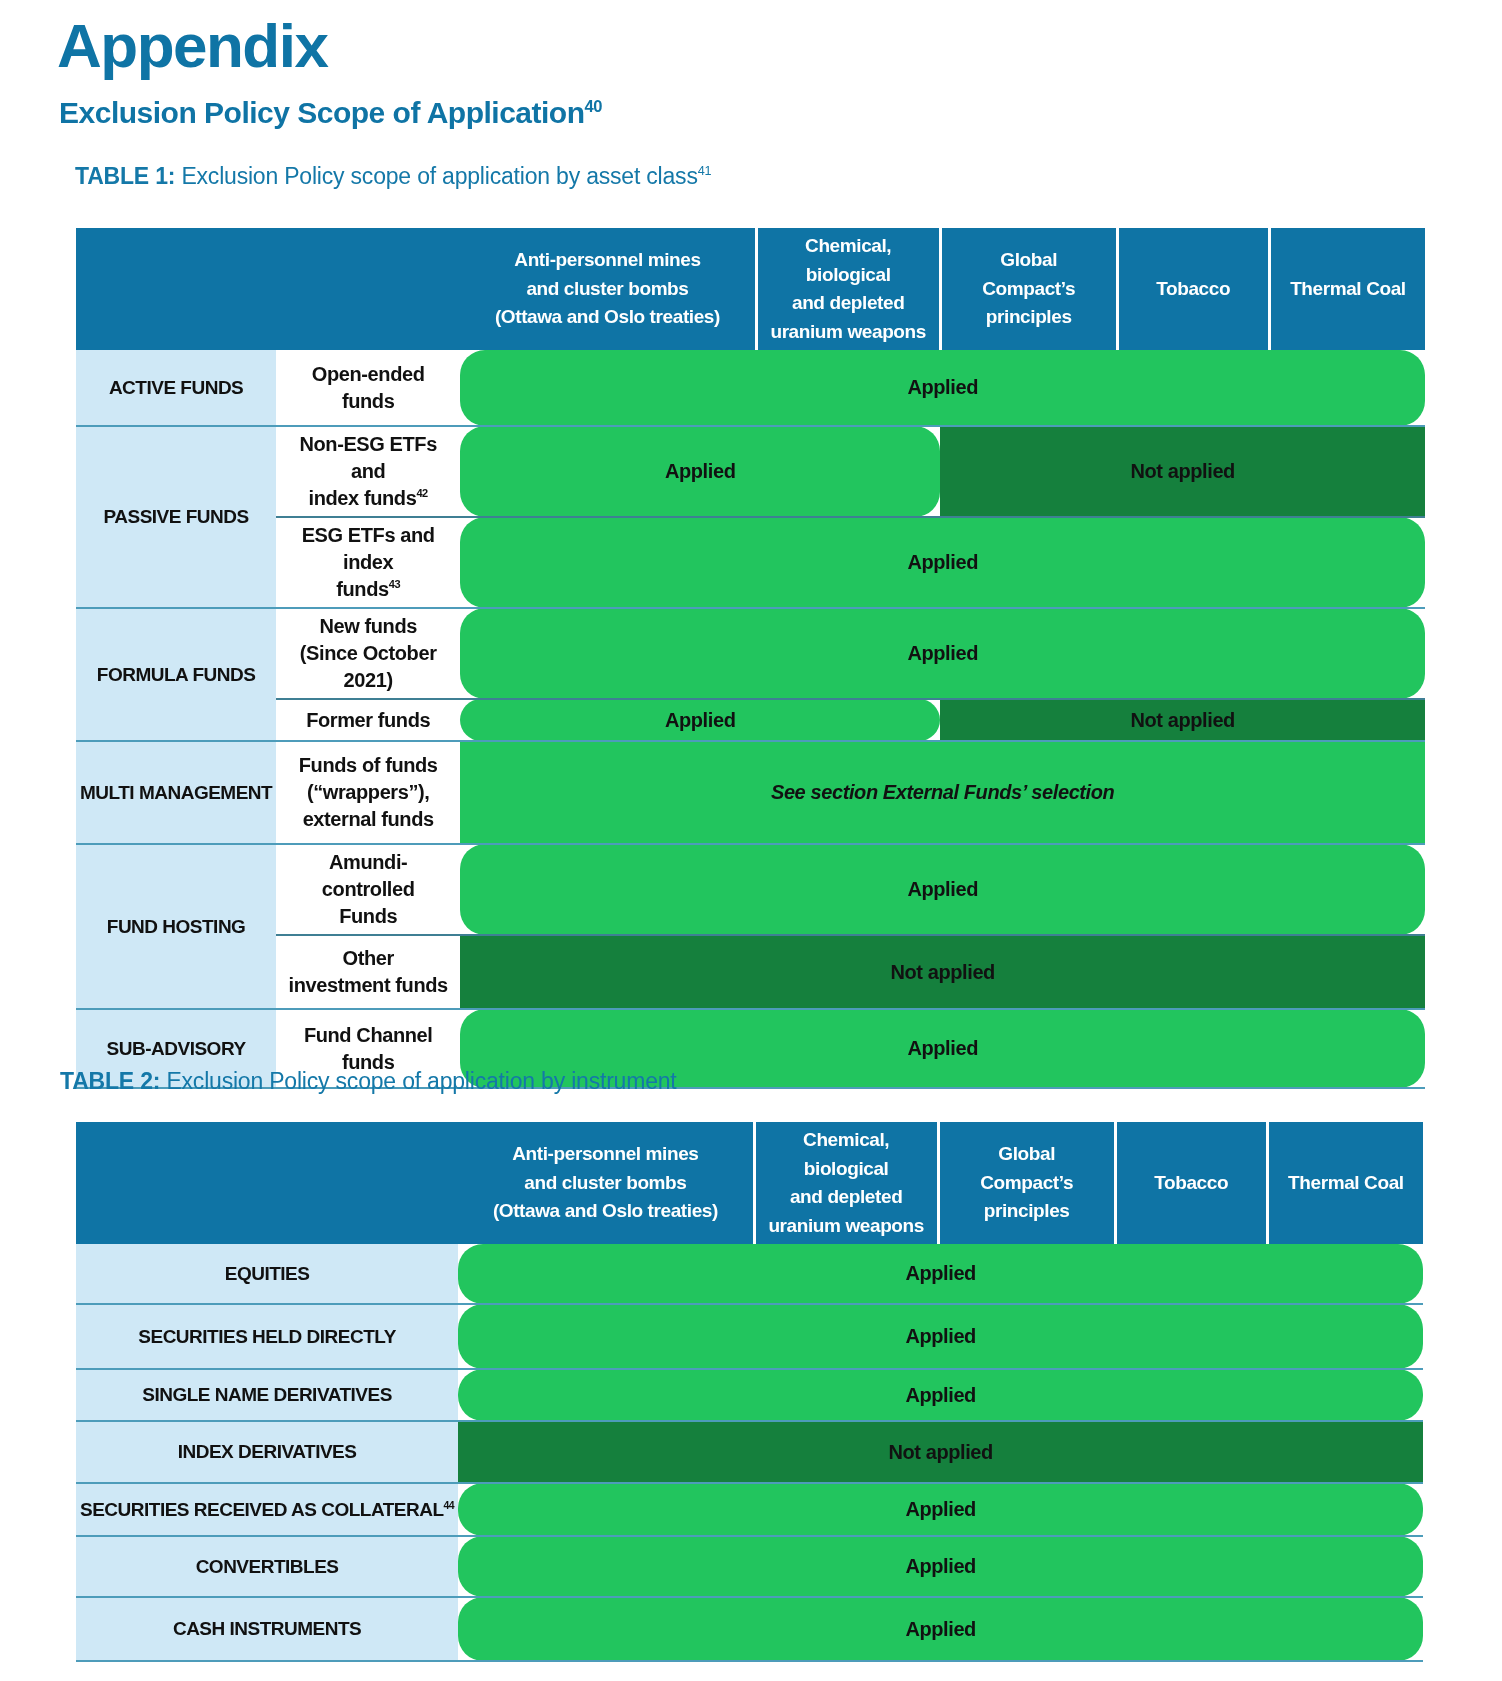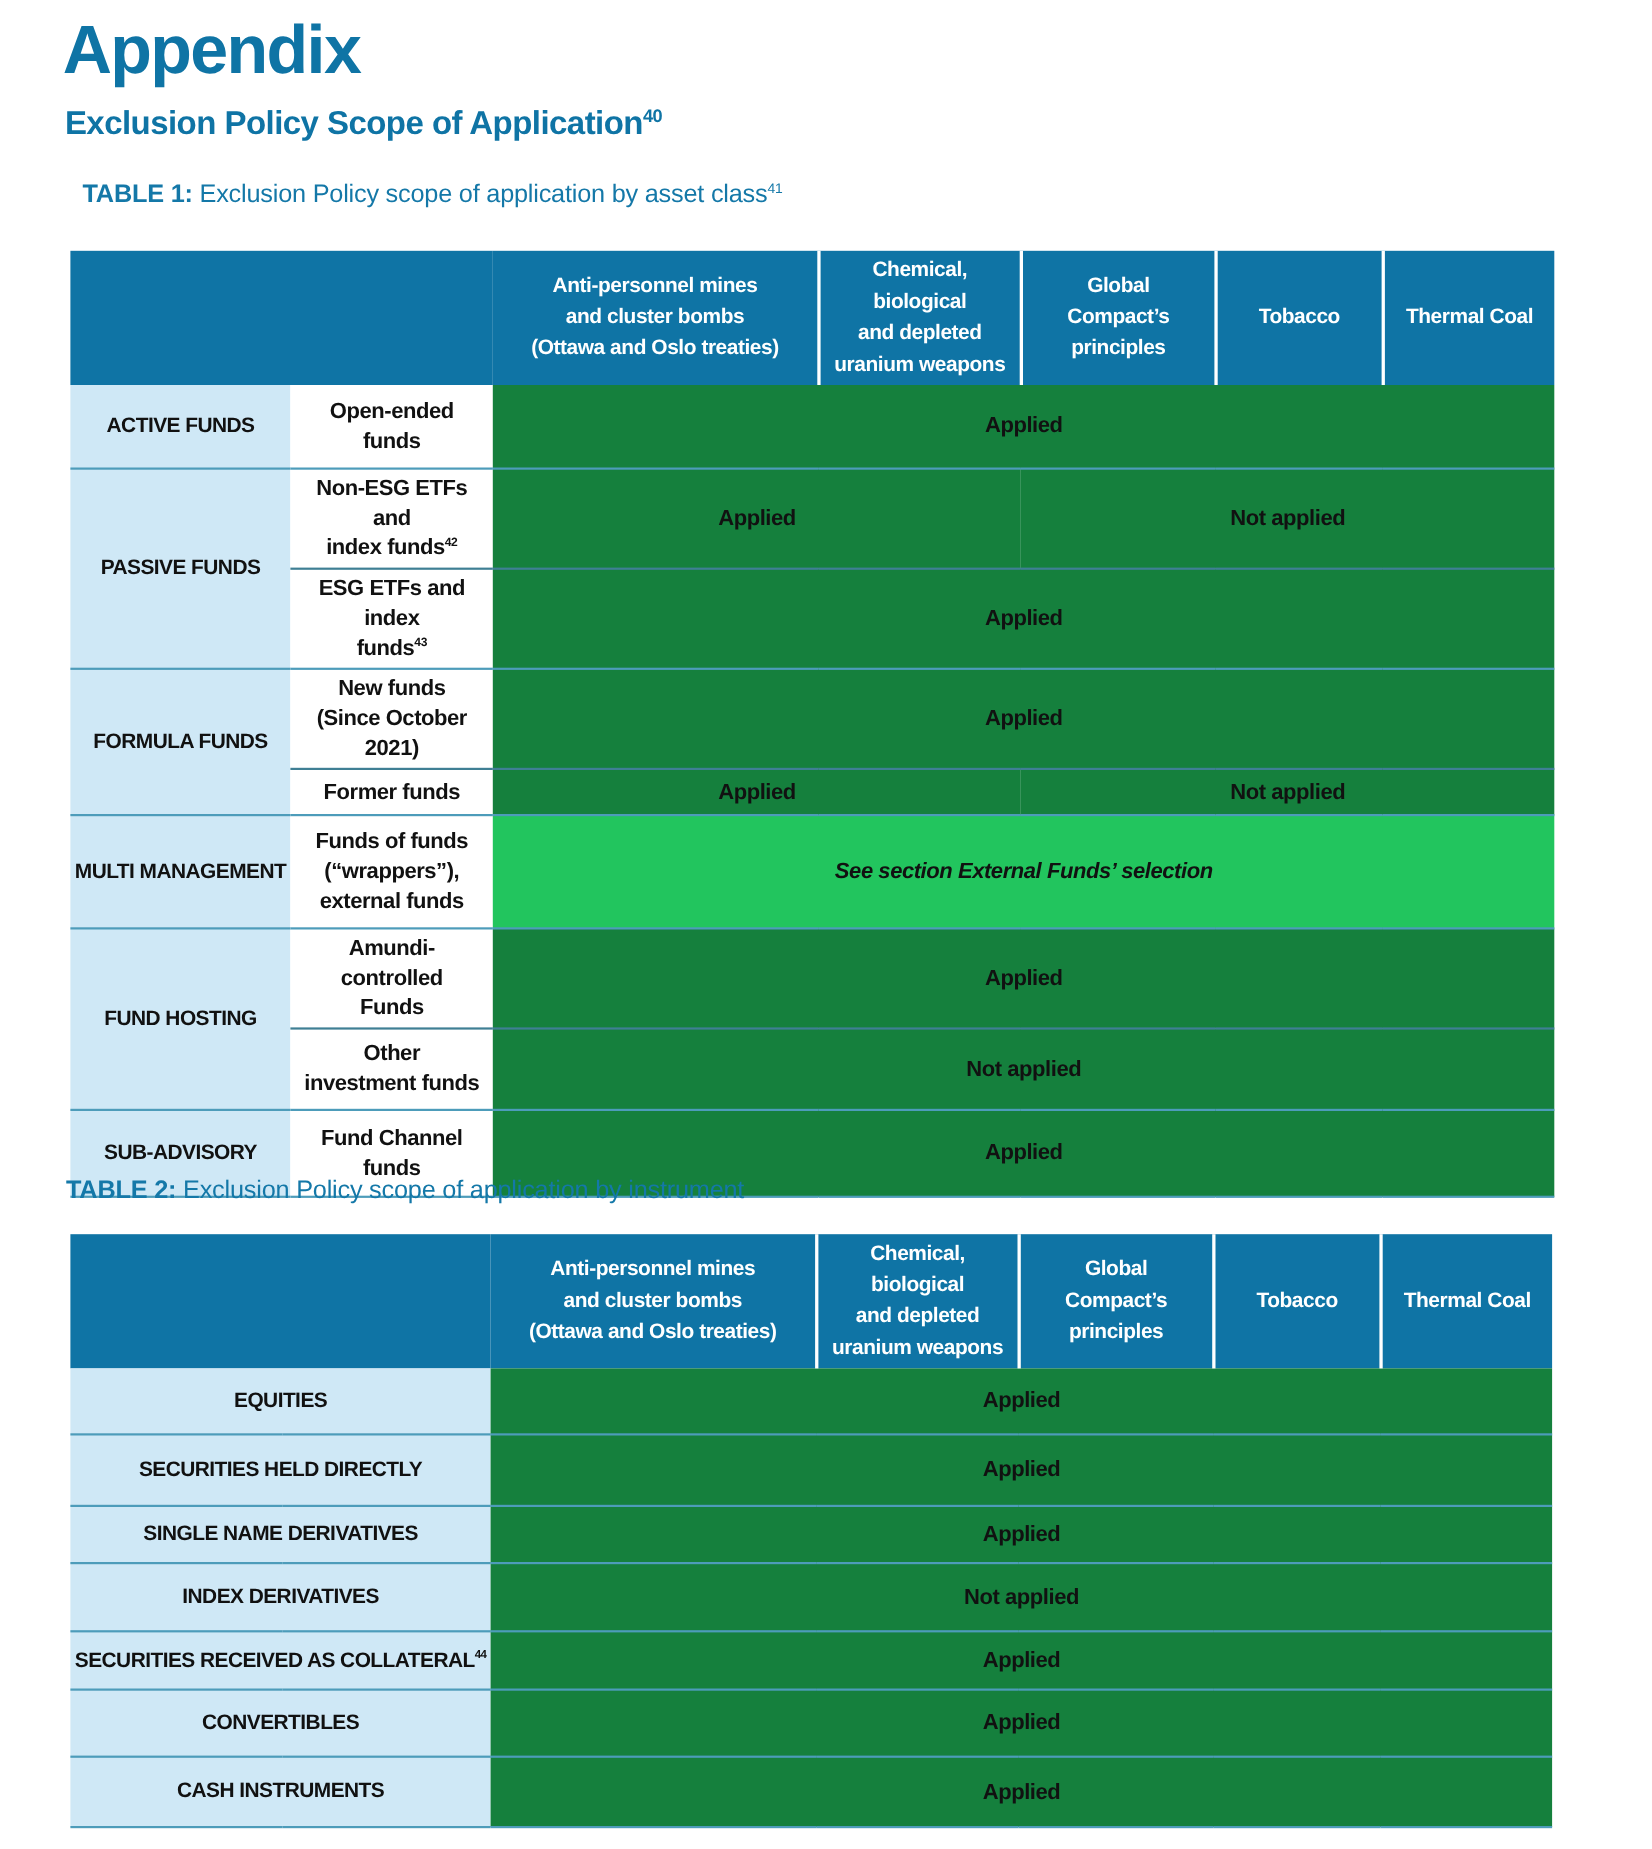--- a/index.html
+++ b/index.html
@@ -23,21 +23,21 @@
   .caption {
     position:absolute; left:60px;
     font-size:23px; color:#1478a8; letter-spacing:-0.2px;
   }
   .caption .pfx { font-weight:700; }
   .caption1 { top:163px;margin-left:15px; }
   .caption2 { top:1068px; }
   sup { font-size:0.55em; vertical-align:super; line-height:0; }
 
   table.t {
-    position:absolute; left:64px;
+    position:absolute; left:76px;
     border-collapse:collapse; table-layout:fixed;
     letter-spacing:-0.4px;
   }
   .t1 { top:228px; }
   .t2 { top:1122px; }
 
   th.h {
     background:#0f74a5; color:#ffffff;
     font-size:19px; font-weight:700; line-height:1.5;
     text-align:center; vertical-align:middle;
@@ -48,21 +48,21 @@
   td { vertical-align:middle; text-align:center; }
   td.group {
     background:#cfe8f6; font-weight:700; font-size:19px;
     letter-spacing:-0.5px; white-space:nowrap; padding:14px 4px;
   }
   td.sub {
     background:#ffffff; font-weight:700; font-size:20px;
     white-space:pre-line; line-height:1.35; padding:4px 8px;
   }
   td.status { font-weight:700; font-size:20px; }
-  td.applied { background:#15803d; }
+  td.applied { background:#22c55e;border-radius:25px; }
   td.notapplied { background:#15803d; }
   td.note { background:#22c55e; font-style:italic; font-weight:700; font-size:20px; }
 
   tr.g td { border-top:2px solid #4d9cba; }
   tr.s td { border-top:2px solid #3f7f94; }
   table.t tr:last-child td { border-bottom:2px solid #4d9cba; }
 </style>
 </head>
 <body>
 

